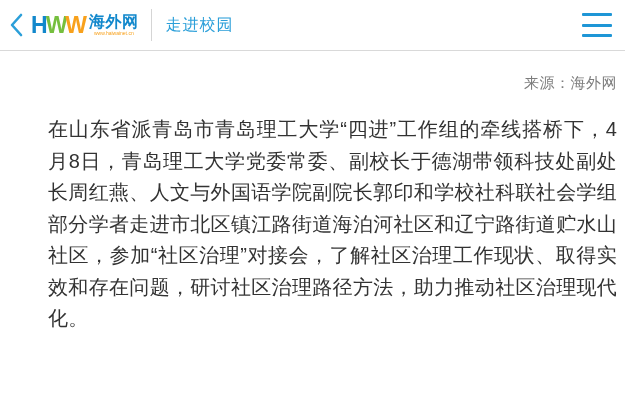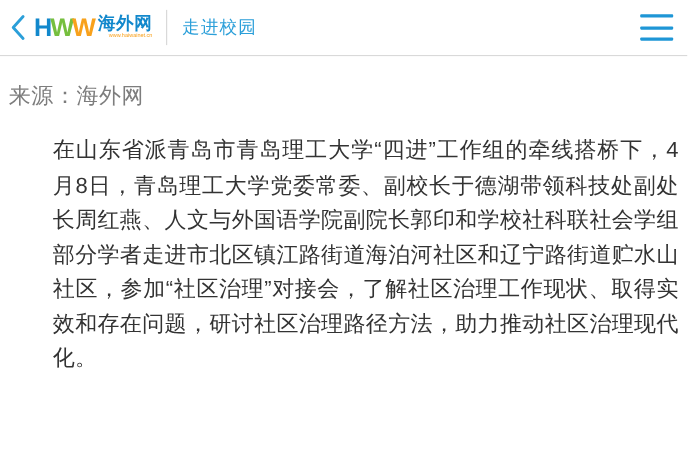--- a/index.html
+++ b/index.html
@@ -33,21 +33,21 @@
   .back-btn{
     width:22px;height:40px;display:flex;align-items:center;justify-content:center;
     color:var(--accent-blue);cursor:pointer;flex:0 0 auto;
   }
   .logo{display:flex;flex-direction:row;justify-content:center;margin-left:4px;flex:0 0 auto;cursor:pointer;}
   .logo-top{display:flex;align-items:flex-start;line-height:1;}
   .hww{font-weight:bold;font-size:23px;letter-spacing:-2px;line-height:1;display:inline-block;}
   .hww .l-h{color:var(--logo-blue);}
   .hww .l-w1{color:var(--logo-green);}
   .hww .l-w2{color:var(--logo-orange);}
-  .sitename-block{display:flex;flex-direction:column;margin-left:4px;align-items:flex-end;}
+  .sitename-block{display:flex;flex-direction:column;margin-left:4px;align-items:center;}
   .sitename{color:var(--logo-blue);font-weight:bold;font-size:16px;line-height:1.05;letter-spacing:0.5px;}
   .siteurl{color:var(--logo-orange);font-size:5px;line-height:1.2;letter-spacing:0;white-space:nowrap;}
   .logo-bottom{display:flex;align-items:baseline;margin-top:2px;line-height:1;}
   .paper{color:var(--paper-red);font-family:"Liberation Serif", serif;font-weight:bold;font-style:italic;font-size:13px;letter-spacing:1px;}
   .paper-suffix{color:#8a8a8a;font-size:12px;margin-left:4px;letter-spacing:0.5px;}
   .v-divider{width:1px;height:32px;background:#d5d5d5;margin:0 14px 0 12px;flex:0 0 auto;}
   .channel{
     color:var(--accent-blue);font-size:16px;letter-spacing:1px;
     flex:1 1 auto;white-space:nowrap;overflow:hidden;
   }
@@ -63,22 +63,22 @@
     max-width:392px;
     text-align:center;
     font-size:23px;
     font-weight:400;
     color:var(--title-text);
     line-height:1.42;
     letter-spacing:0.5px;
   }
   .article-meta{
     margin-top:23px;
-    display:flex;justify-content:flex-start;align-items:baseline;gap:20px;
-    font-size:20px;
+    display:flex;justify-content:flex-end;align-items:baseline;gap:20px;
+    font-size:15px;
   }
   .article-source{color:#7d7d7d;letter-spacing:0.5px;}
   .article-time{color:var(--meta-text-light);}
   .article-body{
     margin-top:21px;
     font-size:20px;
     line-height:1.575;
     color:var(--body-text);
     text-align:justify;
     letter-spacing:0.2px;

